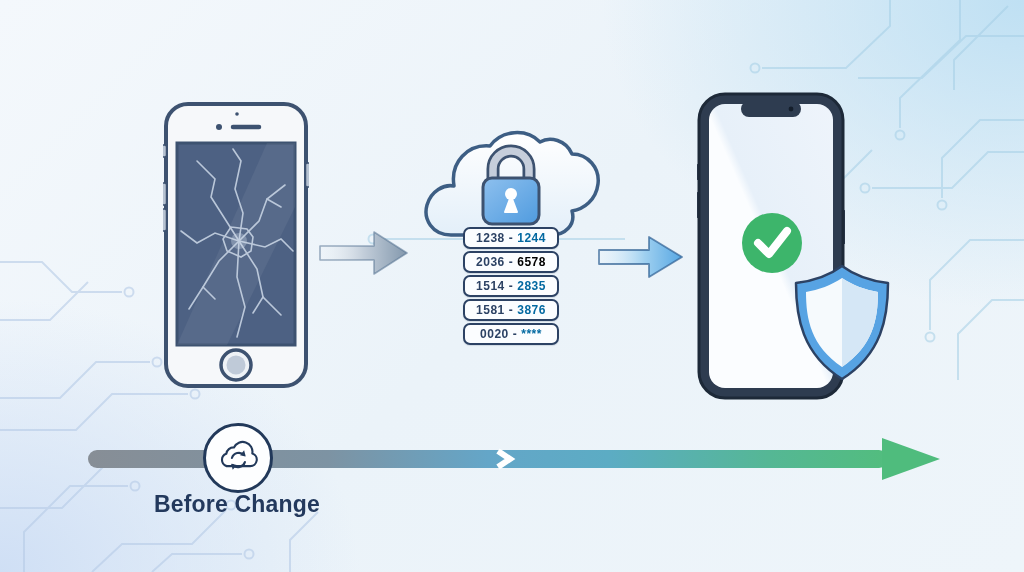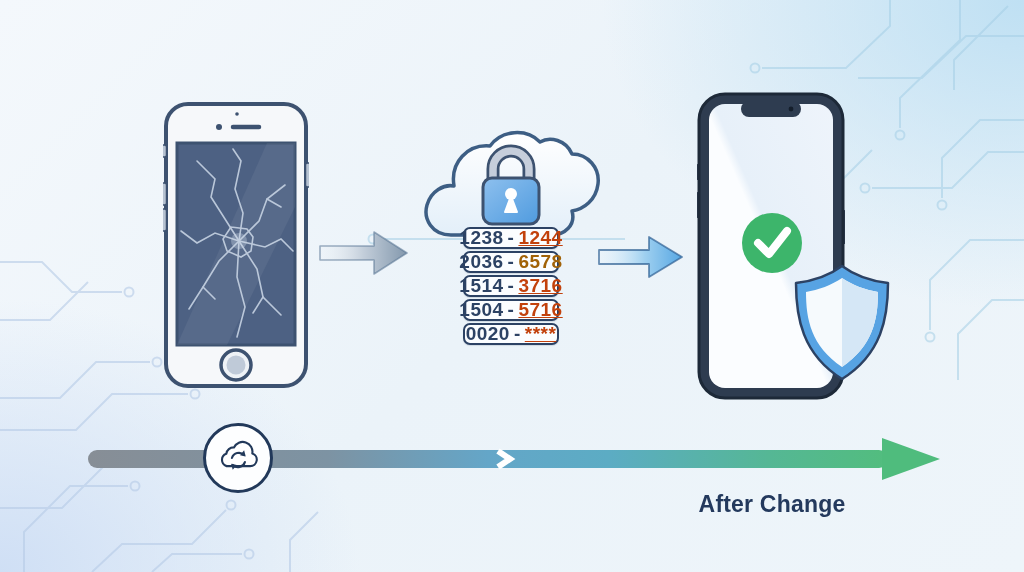--- a/index.html
+++ b/index.html
@@ -15,25 +15,25 @@
   svg{display:block;}
   .label{
     position:absolute;width:250px;text-align:center;
     font-size:23px;font-weight:700;color:#23395d;letter-spacing:.2px;
   }
   .code-list{position:absolute;left:463px;top:227px;width:96px;}
   .code-row{
     box-sizing:border-box;height:21.5px;width:96px;margin-bottom:2.5px;
     background:#fbfdff;border:2px solid #2c4264;border-radius:7px;
     display:flex;align-items:center;justify-content:center;gap:4px;
-    font-size:19px;font-weight:700;color:#2c4264;letter-spacing:.5px;
+    font-size:12px;font-weight:700;color:#2c4264;letter-spacing:.5px;
     box-shadow:0 1px 1px rgba(44,66,100,.15);
   }
-  .code-row .suffix[data-variant="muted"]{color:#c2410c;text-decoration:underline;}
-  .code-row .suffix[data-variant="dark"]{color:#a16207;text-align:right;}
+  .code-row .suffix[data-variant="muted"]{color:#0369a1;}
+  .code-row .suffix[data-variant="dark"]{color:#000000;text-align:right;}
   .sync-badge{
     position:absolute;left:203px;top:423px;width:70px;height:70px;
     background:#fdfeff;border:3px solid #22395a;border-radius:50%;
     box-sizing:border-box;display:flex;align-items:center;justify-content:center;
   }
 </style>
 </head>
 <body>
 
 <div class="stage">
@@ -154,26 +154,26 @@
         <span class="suffix" data-variant="muted">1244</span>
     </div>
     <div class="code-row">
       <span class="prefix">2036</span>
         <span class="sep">-</span>
         <span class="suffix" data-variant="dark">6578</span>
     </div>
     <div class="code-row">
       <span class="prefix">1514</span>
         <span class="sep">-</span>
-        <span class="suffix" data-variant="muted">3716</span>
-    </div>
-    <div class="code-row">
-      <span class="prefix">1504</span>
-        <span class="sep">-</span>
-        <span class="suffix" data-variant="muted">5716</span>
+        <span class="suffix" data-variant="muted">2835</span>
+    </div>
+    <div class="code-row">
+      <span class="prefix">1581</span>
+        <span class="sep">-</span>
+        <span class="suffix" data-variant="muted">3876</span>
     </div>
     <div class="code-row">
       <span class="prefix">0020</span>
         <span class="sep">-</span>
         <span class="suffix" data-variant="muted">****</span>
     </div>
   </div>
 
   <svg class="abs" style="left:597px;top:229px" width="88" height="56" viewBox="0 0 88 56">
     <defs>
@@ -237,15 +237,15 @@
         <path d="M24.5 32 a9 9 0 0 1 15-3.6"></path>
         <path d="M40.5 37 a9 9 0 0 1-15 3.6"></path>
       </g>
       <g fill="#22395a" stroke="none">
         <polygon points="39.5,22.5 41.5,30 34.5,28.5"></polygon>
         <polygon points="25.5,46.5 23.5,39 30.5,40.5"></polygon>
       </g>
     </svg>
   </div>
 
-  <div class="label" style="left:647px;top:491px">After Change</div>
+  <div class="label" style="left:112px;top:491px">Before Change</div>
 
 </div>
 
 </body></html>

